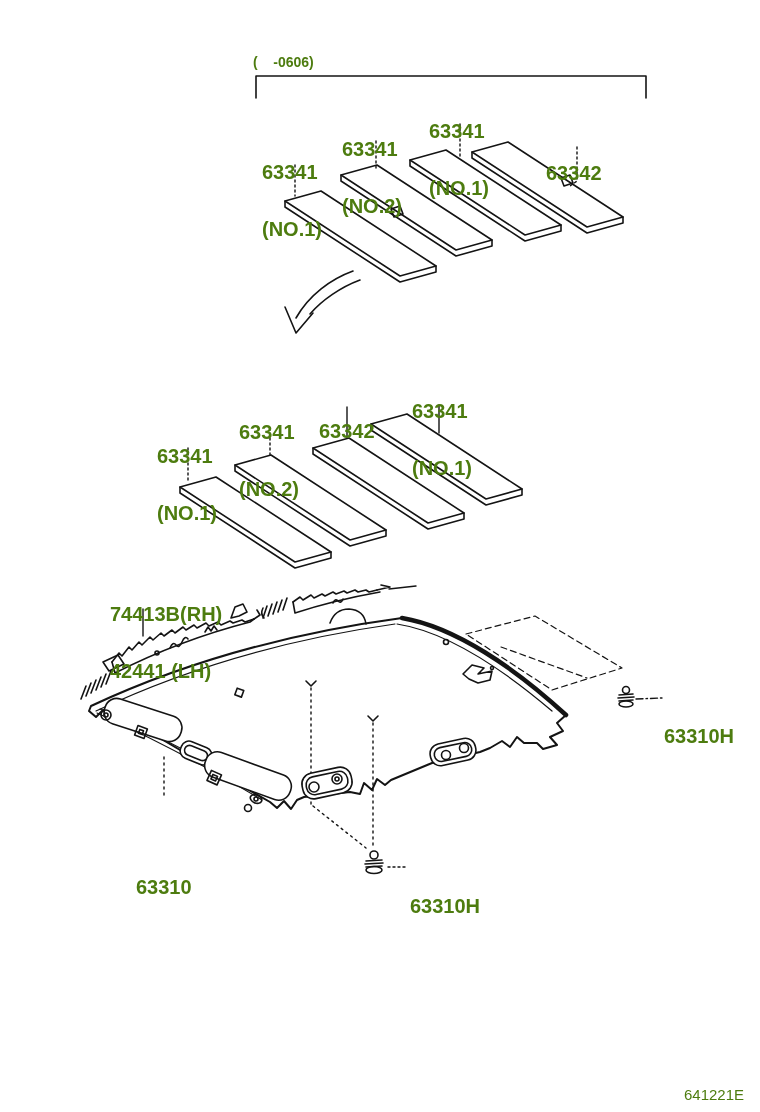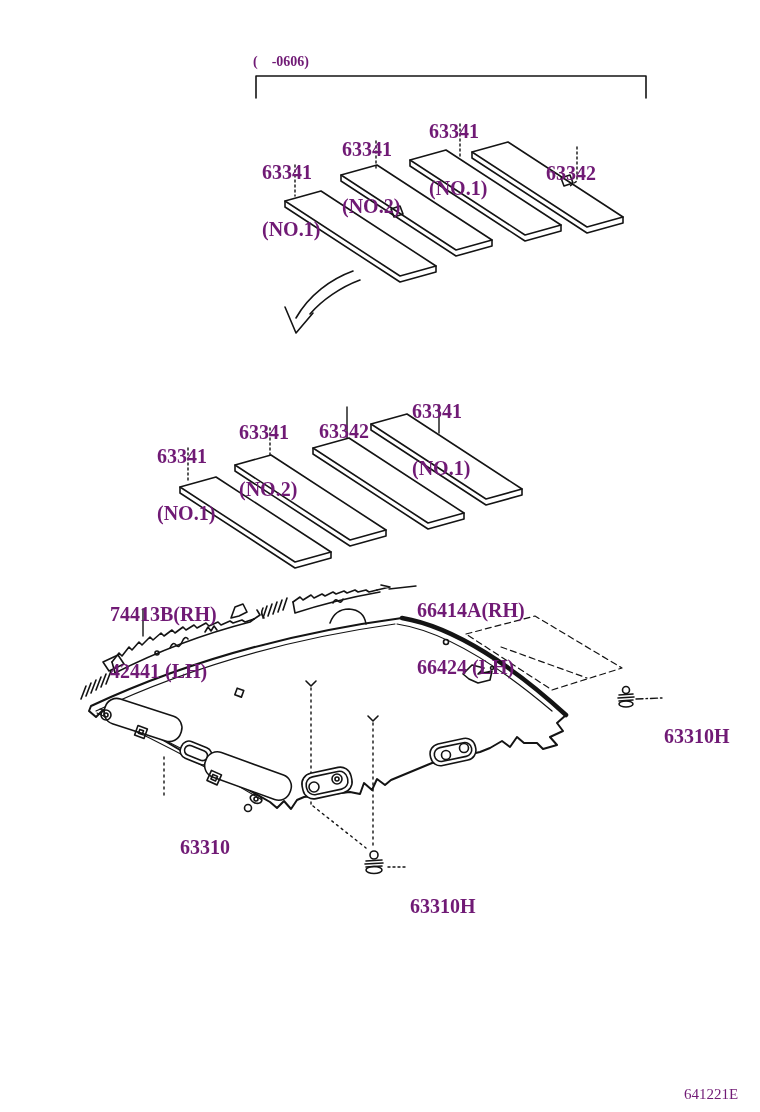--- a/index.html
+++ b/index.html
@@ -1,17 +1,17 @@
 <!DOCTYPE html>
 <html><head>
 <meta charset="utf-8">
 <style>
   html,body{margin:0;padding:0;background:#fff;}
   .stage{position:relative;width:760px;height:1112px;background:#fff;overflow:hidden;
-         font-family:Liberation Serif, serif;color:#701a75;}
+         font-family:Liberation Sans, sans-serif;color:#4d7c0f;}
   .stage svg{position:absolute;left:0;top:0;}
   .lbl{position:absolute;font-weight:bold;font-size:20px;line-height:19px;
        white-space:pre;letter-spacing:0;}
   .lbl span{display:block;}
   .note{position:absolute;font-weight:bold;font-size:14px;white-space:pre;}
   .code{position:absolute;font-weight:normal;font-size:15px;}
 </style>
 </head>
 <body>
 
@@ -215,29 +215,25 @@
   </div>
   <div class="lbl" style="left:157px;top:409px;">
     <span>63341</span>
     <span>(NO.1)</span>
   </div>
 
   <div class="lbl" style="left:110px;top:567px;">
     <span>74413B(RH)</span>
     <span>42441 (LH)</span>
   </div>
-  <div class="lbl" style="left:417px;top:563px;">
-    <span>66414A(RH)</span>
-    <span>66424 (LH)</span>
-  </div>
 
   <div class="lbl" style="left:664px;top:689px;">
     <span>63310H</span>
   </div>
   <div class="lbl" style="left:410px;top:859px;">
     <span>63310H</span>
   </div>
-  <div class="lbl" style="left:136px;top:800px;margin-left:44px;">
+  <div class="lbl" style="left:136px;top:840px;">
     <span>63310</span>
   </div>
 
   <div class="code" style="left:684px;top:1086px;text-align:center;">641221E</div>
 </div>
 
 </body></html>

